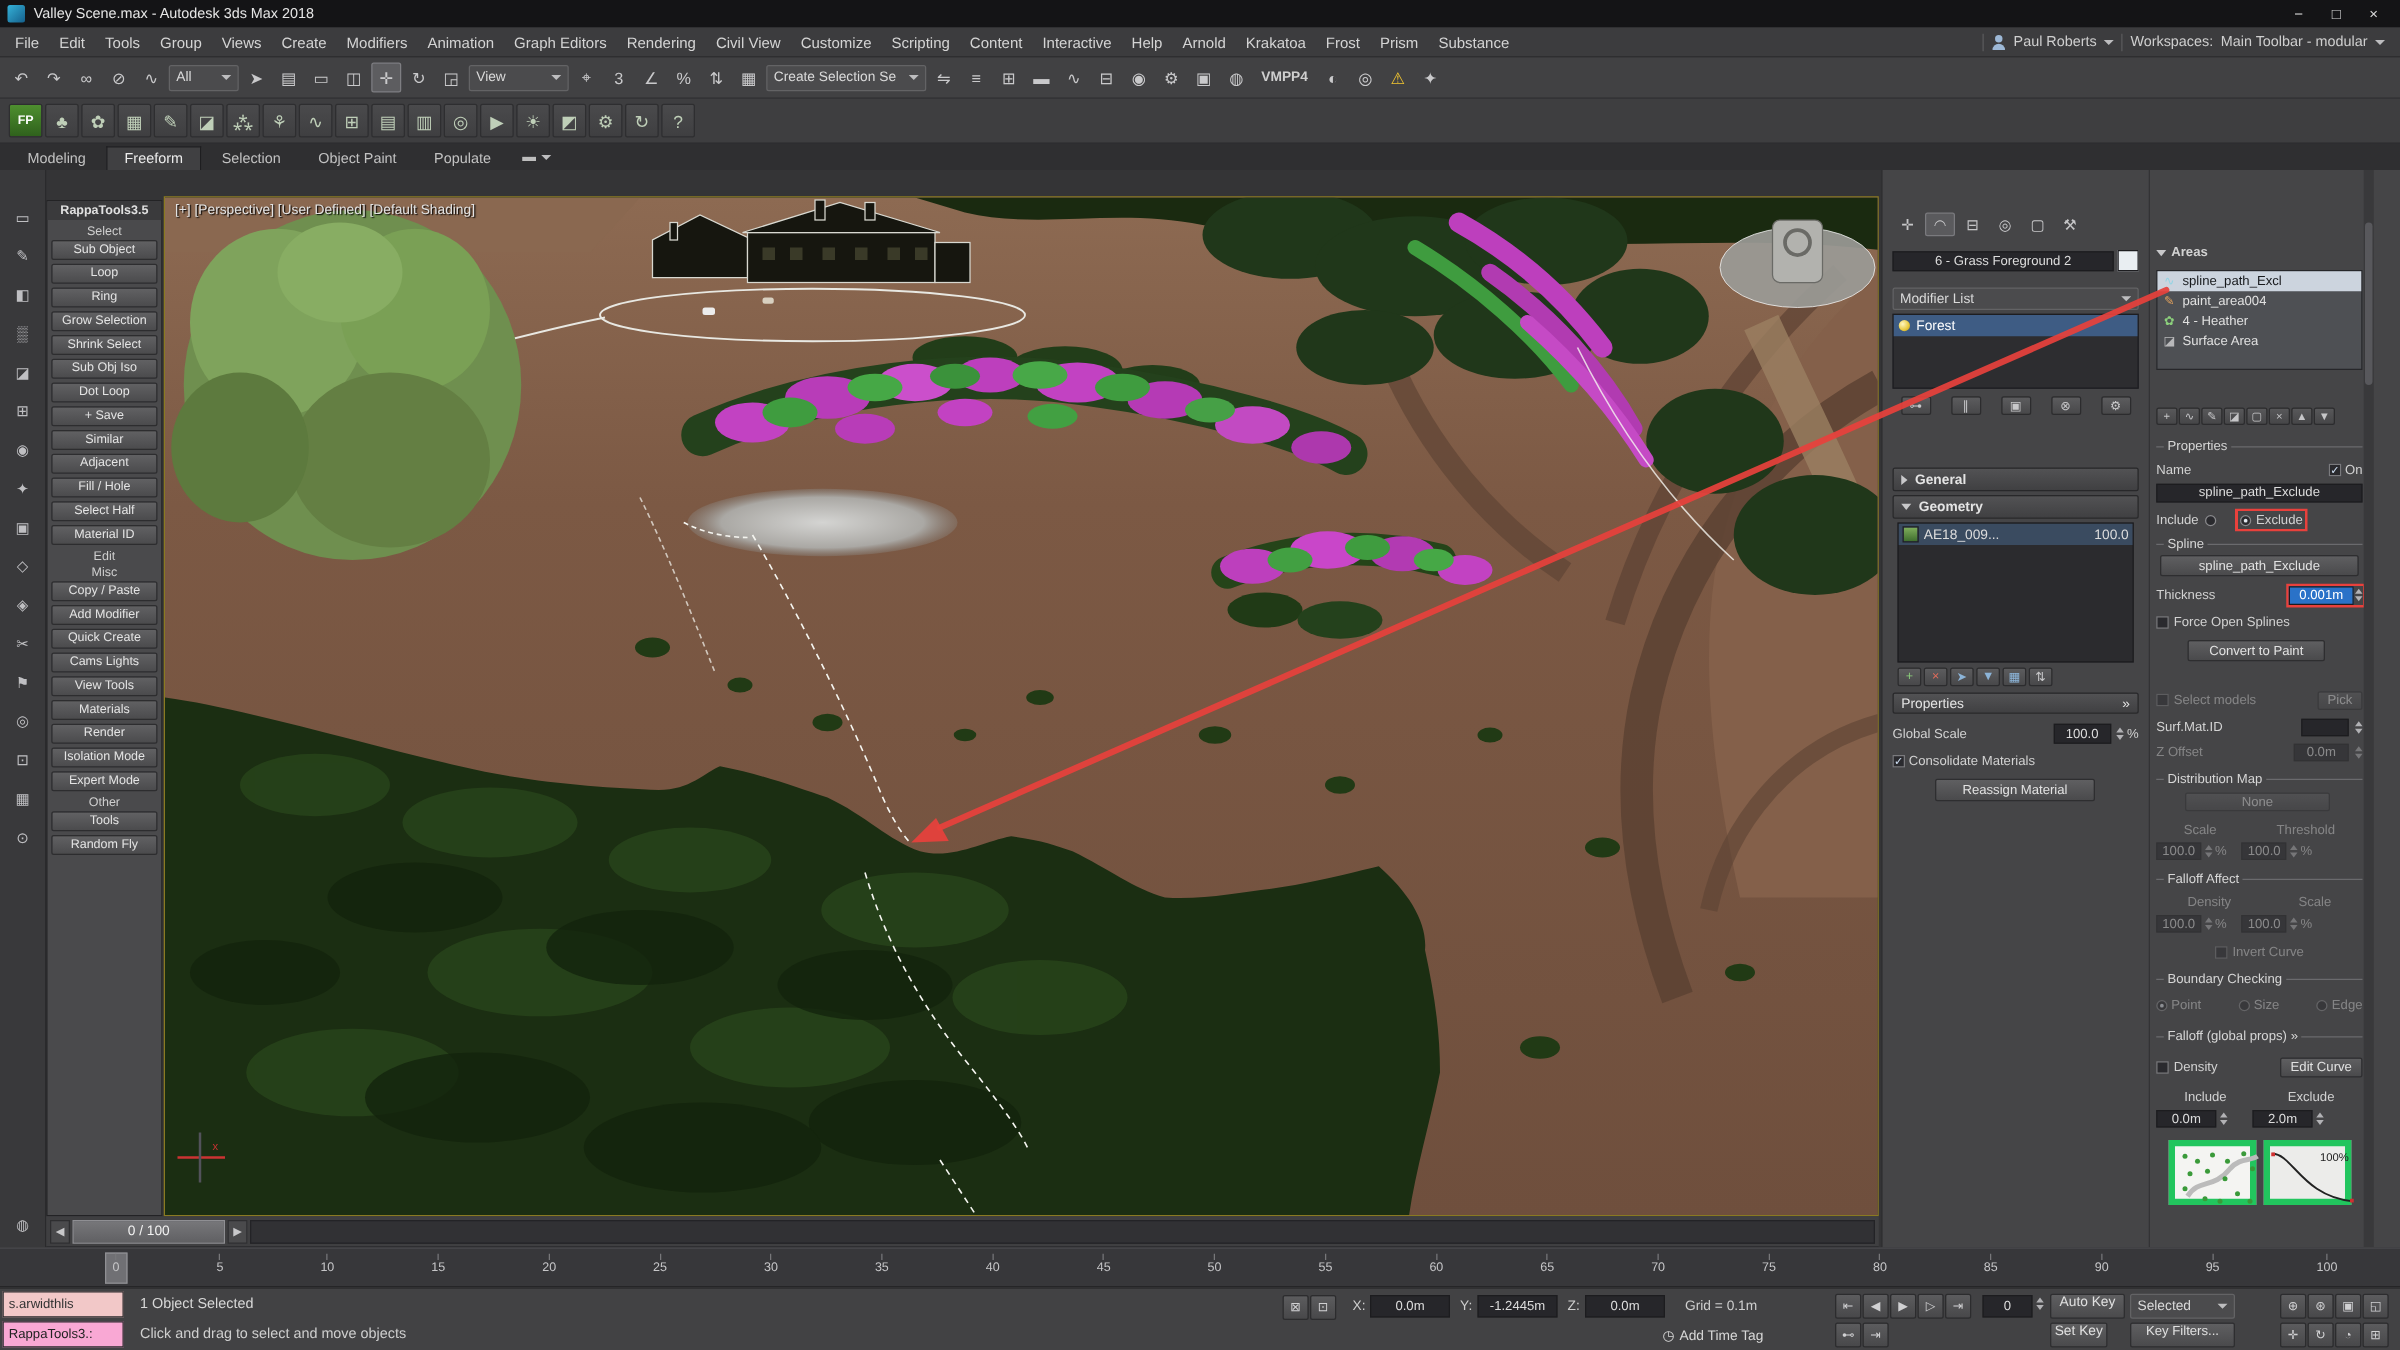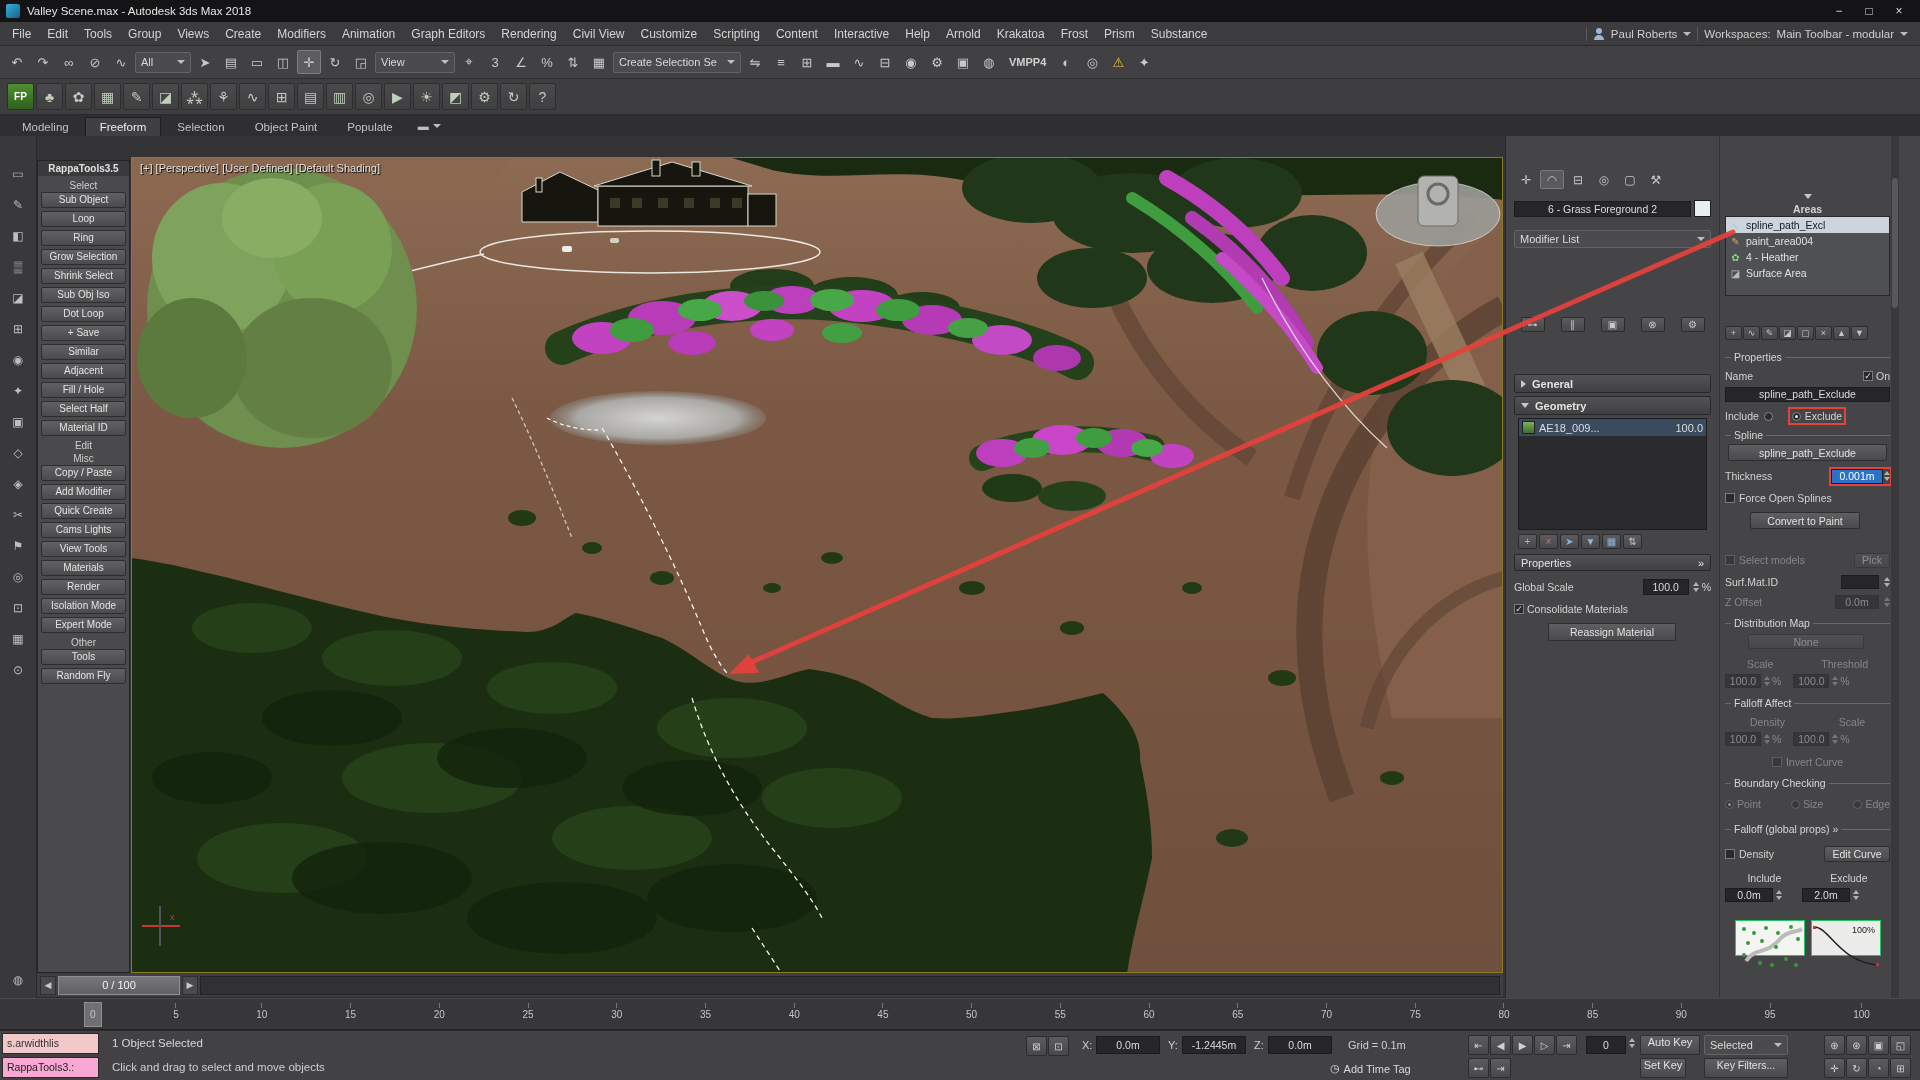--- a/index.html
+++ b/index.html
@@ -93,21 +93,21 @@
 .sep{position:absolute;left:5px;right:9px;display:flex;align-items:center;gap:3px;font-size:10.5px;color:#d6d6d6;height:14px;}
 .sep::before{content:"";width:6px;border-top:1px solid #6a6a6d;}
 .sep::after{content:"";flex:1;border-top:1px solid #6a6a6d;}
 #arlist{position:absolute;left:5px;right:9px;top:80px;height:80px;background:#4e5054;border:1px solid #27272a;}
 .ar-item{height:16px;display:flex;align-items:center;gap:4px;padding:0 3px;font-size:10.5px;color:#e0e0e0;white-space:nowrap;overflow:hidden;}
 .ar-item.selected{background:#ccd4de;color:#17191c;}
 .ar-ic{width:13px;text-align:center;font-size:10px;}
 .ar-tbrow{position:absolute;left:5px;top:190px;display:flex;gap:1px;}
 .ar-tb{width:17px;height:14px;display:flex;align-items:center;justify-content:center;background:linear-gradient(#58585a,#464648);border:1px solid #2c2c2e;color:#c6c6c8;font-size:9px;border-radius:2px;}
 .red-annot{box-shadow:0 0 0 2px #e8413c;}
-.mini-thumb{width:70px;height:36px;border:1px solid #22c55e;}
+.mini-thumb{width:70px;height:52px;border:5px solid #22c55e;}
 #ar-scroll{position:absolute;right:0;top:0;width:8px;height:100%;background:#39393b;}
 #ar-scroll .thumb{position:absolute;left:1px;right:1px;top:42px;height:130px;background:#58585c;border-radius:3px;}
 
 
 #timeslider{left:37px;top:973px;width:1466px;height:25px;background:#3f3f41;border-bottom:1px solid #2a2a2c;display:flex;align-items:center;padding:2px 3px;gap:2px;}
 .ts-btn{width:16px;height:19px;display:flex;align-items:center;justify-content:center;background:#4a4a4c;border:1px solid #2e2e30;color:#c8c8ca;font-size:9px;}
 #ts-handle{width:122px;height:19px;background:linear-gradient(#77777a,#606063);border:1px solid #8f8f93;color:#f2f2f2;font-size:11px;display:flex;align-items:center;justify-content:center;}
 #ts-track{flex:1;height:19px;background:#313134;border:1px solid #232326;}
 #ruler{left:0;top:998px;width:1920px;height:32px;background:#37373a;border-top:1px solid #4a4a4d;border-bottom:1px solid #202022;}
 #frame-marker{position:absolute;left:84px;top:3px;width:18px;height:25px;background:#707074;border:1px solid #8f8f93;}
@@ -508,20 +508,26 @@
             <span class="nowrap">6 - Grass Foreground 2</span>
           </div>
         <div class="swatch"></div>
       </div>
       <div class="cp-row" style="top:94px;">
         <div class="dd" style="flex:1;height:18px;">
           <span>Modifier List</span>
             <span class="car"></span>
         </div>
       </div>
+      <div id="stackbox">
+        <div class="stack-row">
+          <span class="bulb"></span>
+          <span>Forest</span>
+        </div>
+      </div>
       <div class="cp-row" style="top:181px;justify-content:space-around;">
         <div style="display:contents">
           
         <div class="gb" style="width:24px;">⊶</div><div class="gb" style="width:24px;">∥</div><div class="gb" style="width:24px;">▣</div><div class="gb" style="width:24px;">⊗</div><div class="gb" style="width:24px;">⚙</div></div>
       </div>
       <div class="rollout" style="top:238px;">
         <span class="tri r"></span>
         <span>General</span>
       </div>
       <div class="rollout" style="top:260px;">
@@ -559,21 +565,21 @@
       <div class="cp-row" style="top:467px;">
         <span class="chk">✓</span>
         <span>Consolidate Materials</span>
       </div>
       <div class="btn" style="position:absolute;left:38px;top:487px;width:128px;height:18px;">
           <span>Reassign Material</span>
         </div>
     </div>
 
     <div id="areascol">
-      <div class="ar-row" style="top:58px;font-weight:bold;flex-direction:column;">
+      <div class="ar-row" style="top:58px;font-weight:bold;">
         <span class="tri d"></span>
         <span>Areas</span>
       </div>
       <div id="arlist">
 
           <div class="ar-item selected">
             <span class="ar-ic c-cyan">∿</span>
             <span class="nowrap">spline_path_Excl</span>
           </div>
 

